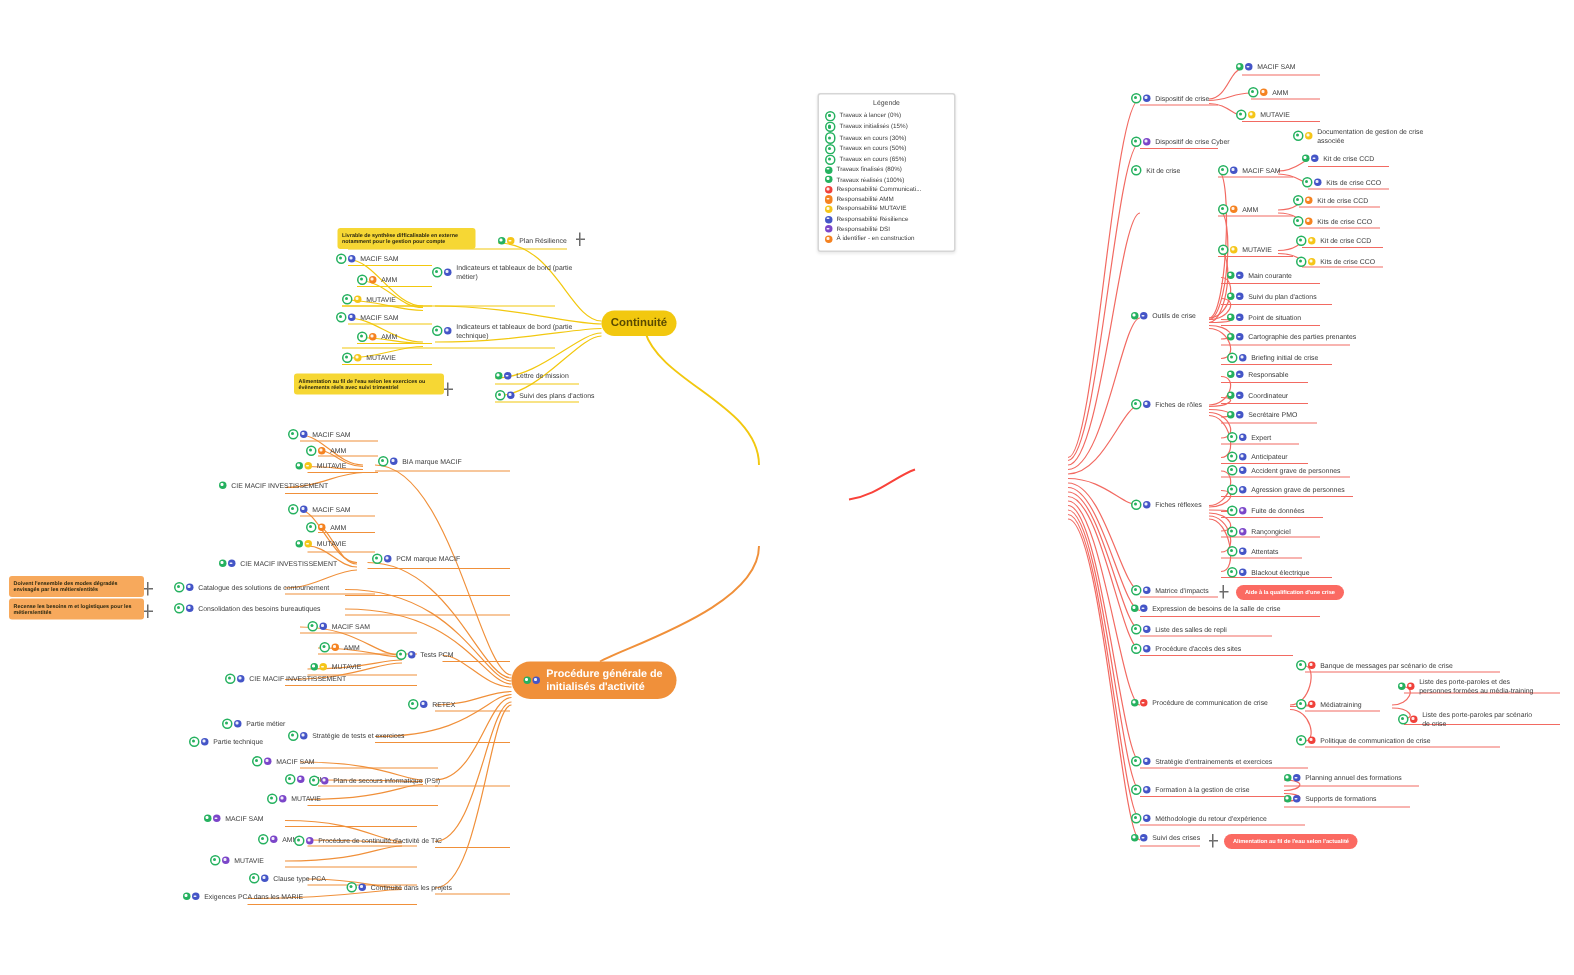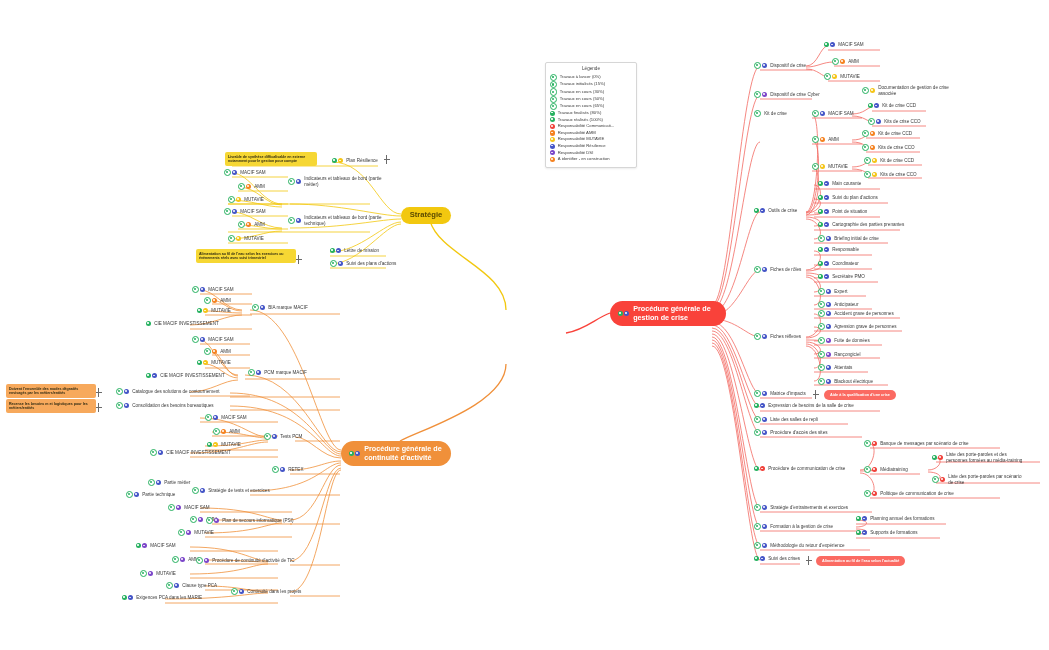--- a/index.html
+++ b/index.html
@@ -300,37 +300,30 @@
         <path d="M856,524 L946,524"></path>
           <path d="M856,538 L940,538"></path>
         <path d="M760,550 L870,550"></path>
           <path d="M760,564 L800,564"></path>
       </g>
     </g>
   </svg>
 
 
   <div class="mainpill pill-resil">
-    <span>Stratégie</span>
+    <span>Continuité</span>
   </div>
 
-  <div class="mainpill pill-crise">
-    <span class="ico">
-      <span class="dot p100"></span>
-        <span class="dot r-res"></span>
-    </span>
-    <span>Procédure générale de gestion de crise</span>
-  </div>
 
   <div class="mainpill pill-pca">
     <span class="ico">
       <span class="dot p100"></span>
         <span class="dot r-res"></span>
     </span>
-    <span>Procédure générale de continuité d'activité</span>
+    <span>Procédure générale de initialisés d'activité</span>
   </div>
 
   <div class="legend">
     <h4>Légende</h4>
     <div class="lrow">
         <span class="dot p0"></span>
         <span>Travaux à lancer (0%)</span>
       </div>
     <div class="lrow">
         <span class="dot p15"></span>

